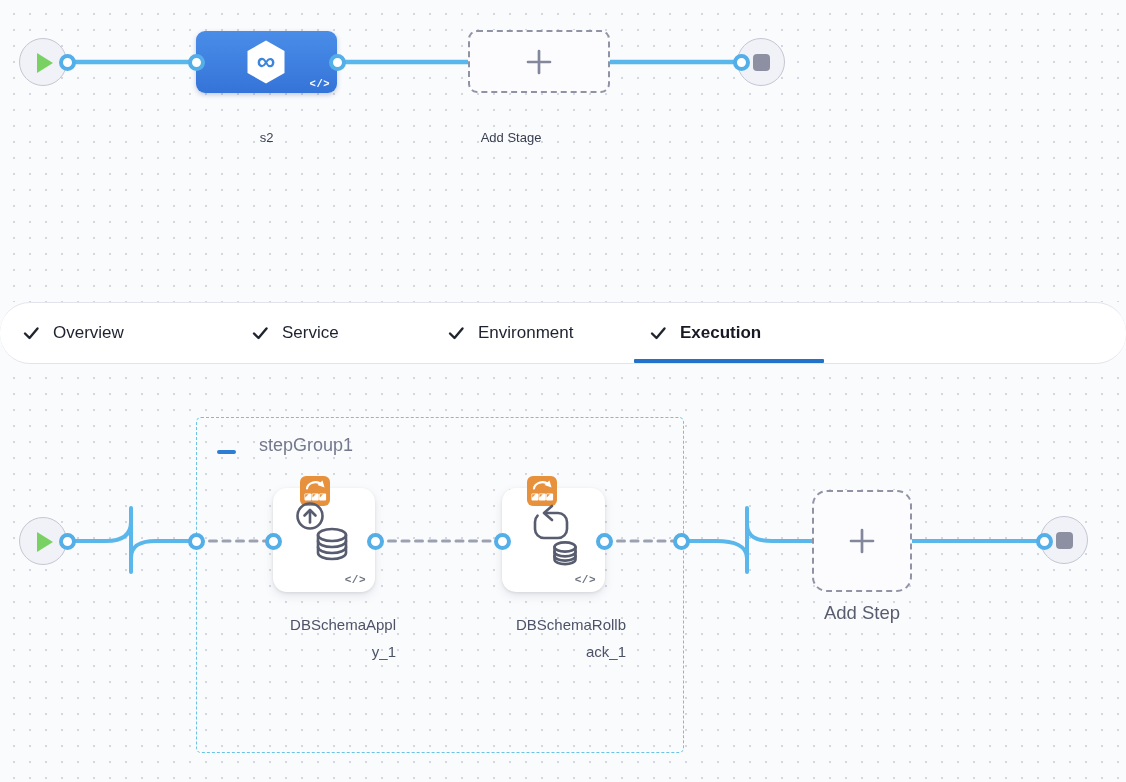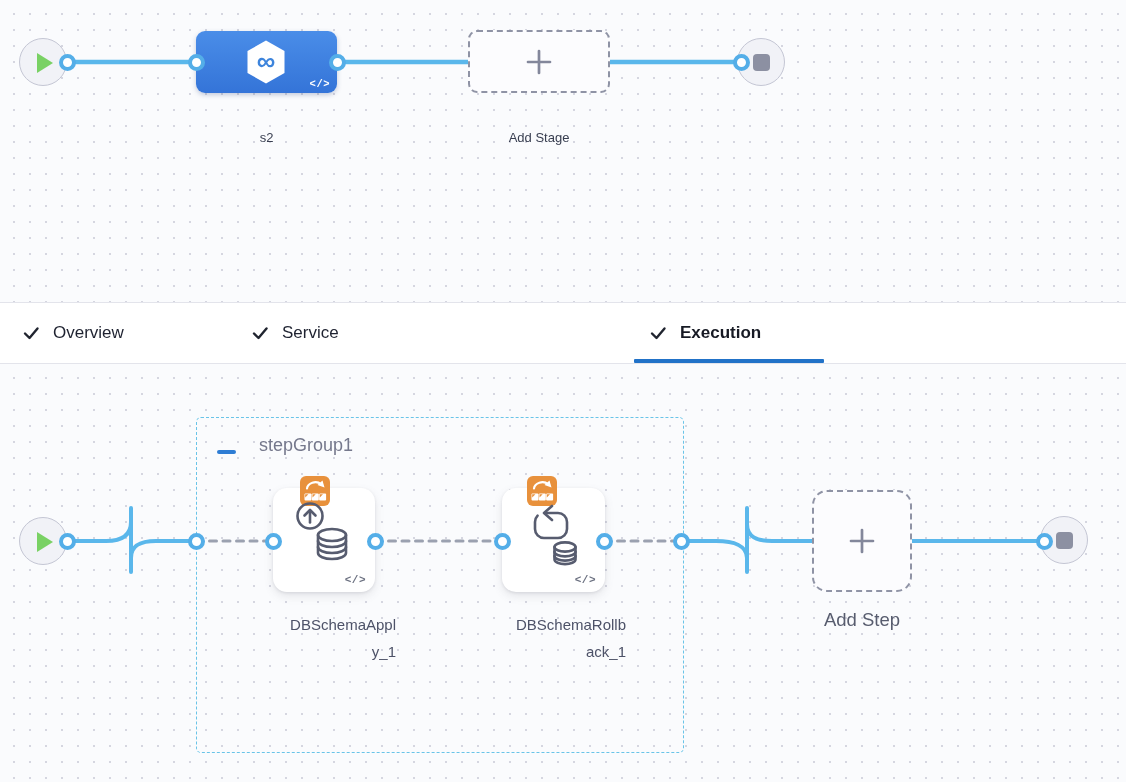--- a/index.html
+++ b/index.html
@@ -53,21 +53,21 @@
   .add-step-box { left:812px; top:126px; width:100px; height:102px; border-radius:15px; }
 
   
   .node-label { position:absolute; text-align:center; color:#383e50; font-size:13px; z-index:2; }
   .step-label { position:absolute; text-align:right; color:#4d5268; font-size:15px;
     line-height:27px; z-index:2; }
   .addstep-label { position:absolute; text-align:center; color:#575c6e; font-size:18.5px; z-index:2; }
 
   
   .tab-bar { position:relative; width:1126px; height:62px; background:#fff;
-    border-top:1px solid #e3e4eb; border-bottom:1px solid #e3e4eb; z-index:5; }
+    border-top:1px solid #e3e4eb; border-bottom:1px solid #e3e4eb; z-index:5;border-radius:30px; }
   .tab { position:absolute; top:0; height:100%; display:flex; align-items:center;
     gap:13px; font-size:17px; color:#1e2230; cursor:pointer; }
   .tab .chk { flex:0 0 auto; display:flex; }
   .tab.active { font-weight:bold; color:#171a24; }
   .tab.active::after { content:""; position:absolute; left:-15px; bottom:0;
     width:190px; height:4px; background:#2172c8; border-radius:1px; }
 
   
   .step-group { position:absolute; left:196px; top:53px; width:488px; height:336px;
     border:1.6px dashed #69c4e8; border-radius:5px; z-index:0; }
@@ -126,39 +126,47 @@
     <div class="endpoint" style="left:737px; top:38px;">
       <div class="stop-sq"></div>
     </div>
 
     <div class="port" style="left:58.5px; top:53.5px;"></div>
     <div class="port" style="left:187.5px; top:53.5px;"></div>
     <div class="port" style="left:328.5px; top:53.5px;"></div>
     <div class="port" style="left:732.5px; top:53.5px;"></div>
 
     <div class="node-label" style="left:196px; top:130px; width:141px;">s2</div>
-    <div class="node-label" style="left:468px; top:130px; width:142px;">Add Stage</div>
+    <div class="node-label" style="left:440px; top:130px; width:142px;">Add Stage</div>
   </section>
 
   <nav class="tab-bar">
     <div class="tab" style="left:22px;">
       <span class="chk">
         <svg width="18" height="18" viewBox="0 0 18 18">
             <path class="chk-stroke" d="M3 9.5 L7.5 14 L15.5 4.5"></path>
           </svg>
         </span>
       <span>Overview</span>
     </div>
     <div class="tab" style="left:251px;">
       <span class="chk">
         <svg width="18" height="18" viewBox="0 0 18 18">
             <path class="chk-stroke" d="M3 9.5 L7.5 14 L15.5 4.5"></path>
           </svg>
         </span>
       <span>Service</span>
+    </div>
+    <div class="tab" style="left:447px;">
+      <span class="chk">
+        <svg width="18" height="18" viewBox="0 0 18 18">
+            <path class="chk-stroke" d="M3 9.5 L7.5 14 L15.5 4.5"></path>
+          </svg>
+        </span>
+      <span>Environment</span>
     </div>
     <div class="tab active" style="left:649px;">
       <span class="chk">
         <svg width="18" height="18" viewBox="0 0 18 18">
             <path class="chk-stroke" d="M3 9.5 L7.5 14 L15.5 4.5"></path>
           </svg>
         </span>
       <span>Execution</span>
     </div>
   </nav>
@@ -266,15 +274,15 @@
     <div class="port" style="left:1035.5px; top:168.5px;"></div>
 
     <div class="step-label" style="left:252px; top:247px; width:144px;">
       <div>DBSchemaAppl</div>
       <div>y_1</div>
     </div>
     <div class="step-label" style="left:482px; top:247px; width:144px;">
       <div>DBSchemaRollb</div>
       <div>ack_1</div>
     </div>
-    <div class="addstep-label" style="left:792px; top:245px; width:140px;">Add Step</div>
+    <div class="addstep-label" style="left:792px; top:238px; width:140px;">Add Step</div>
   </section>
 </div>
 
 </body></html>

